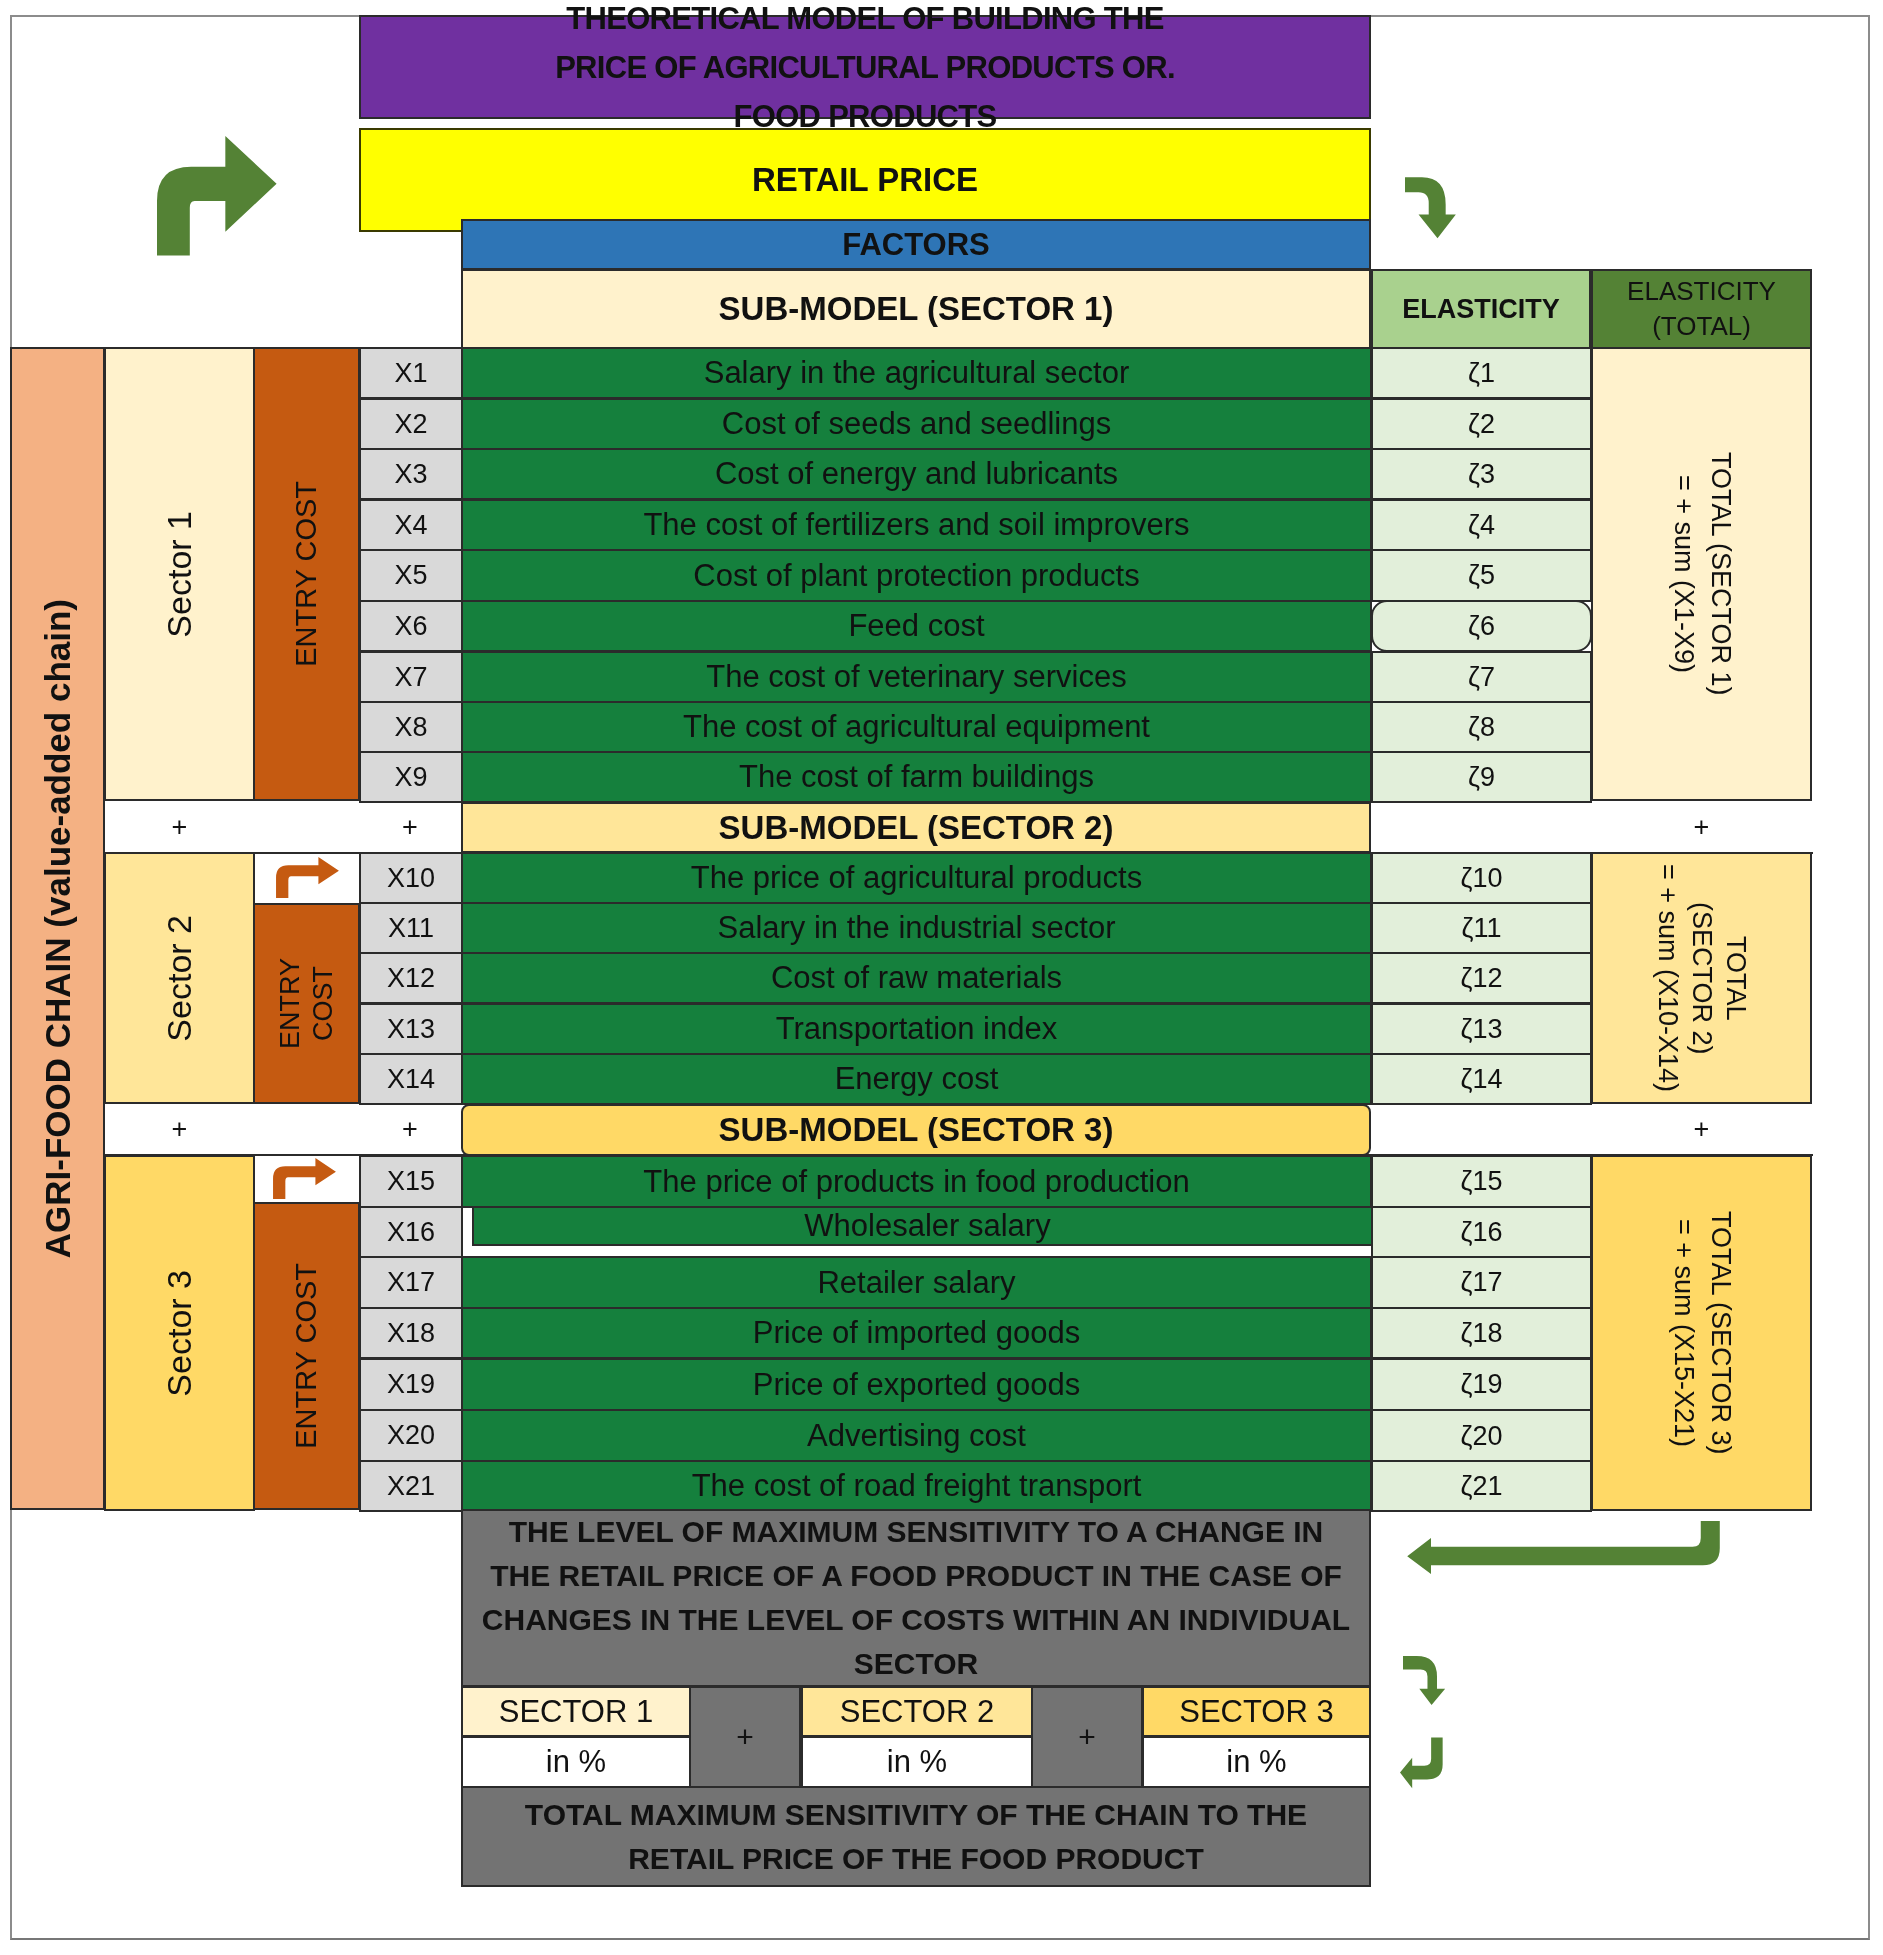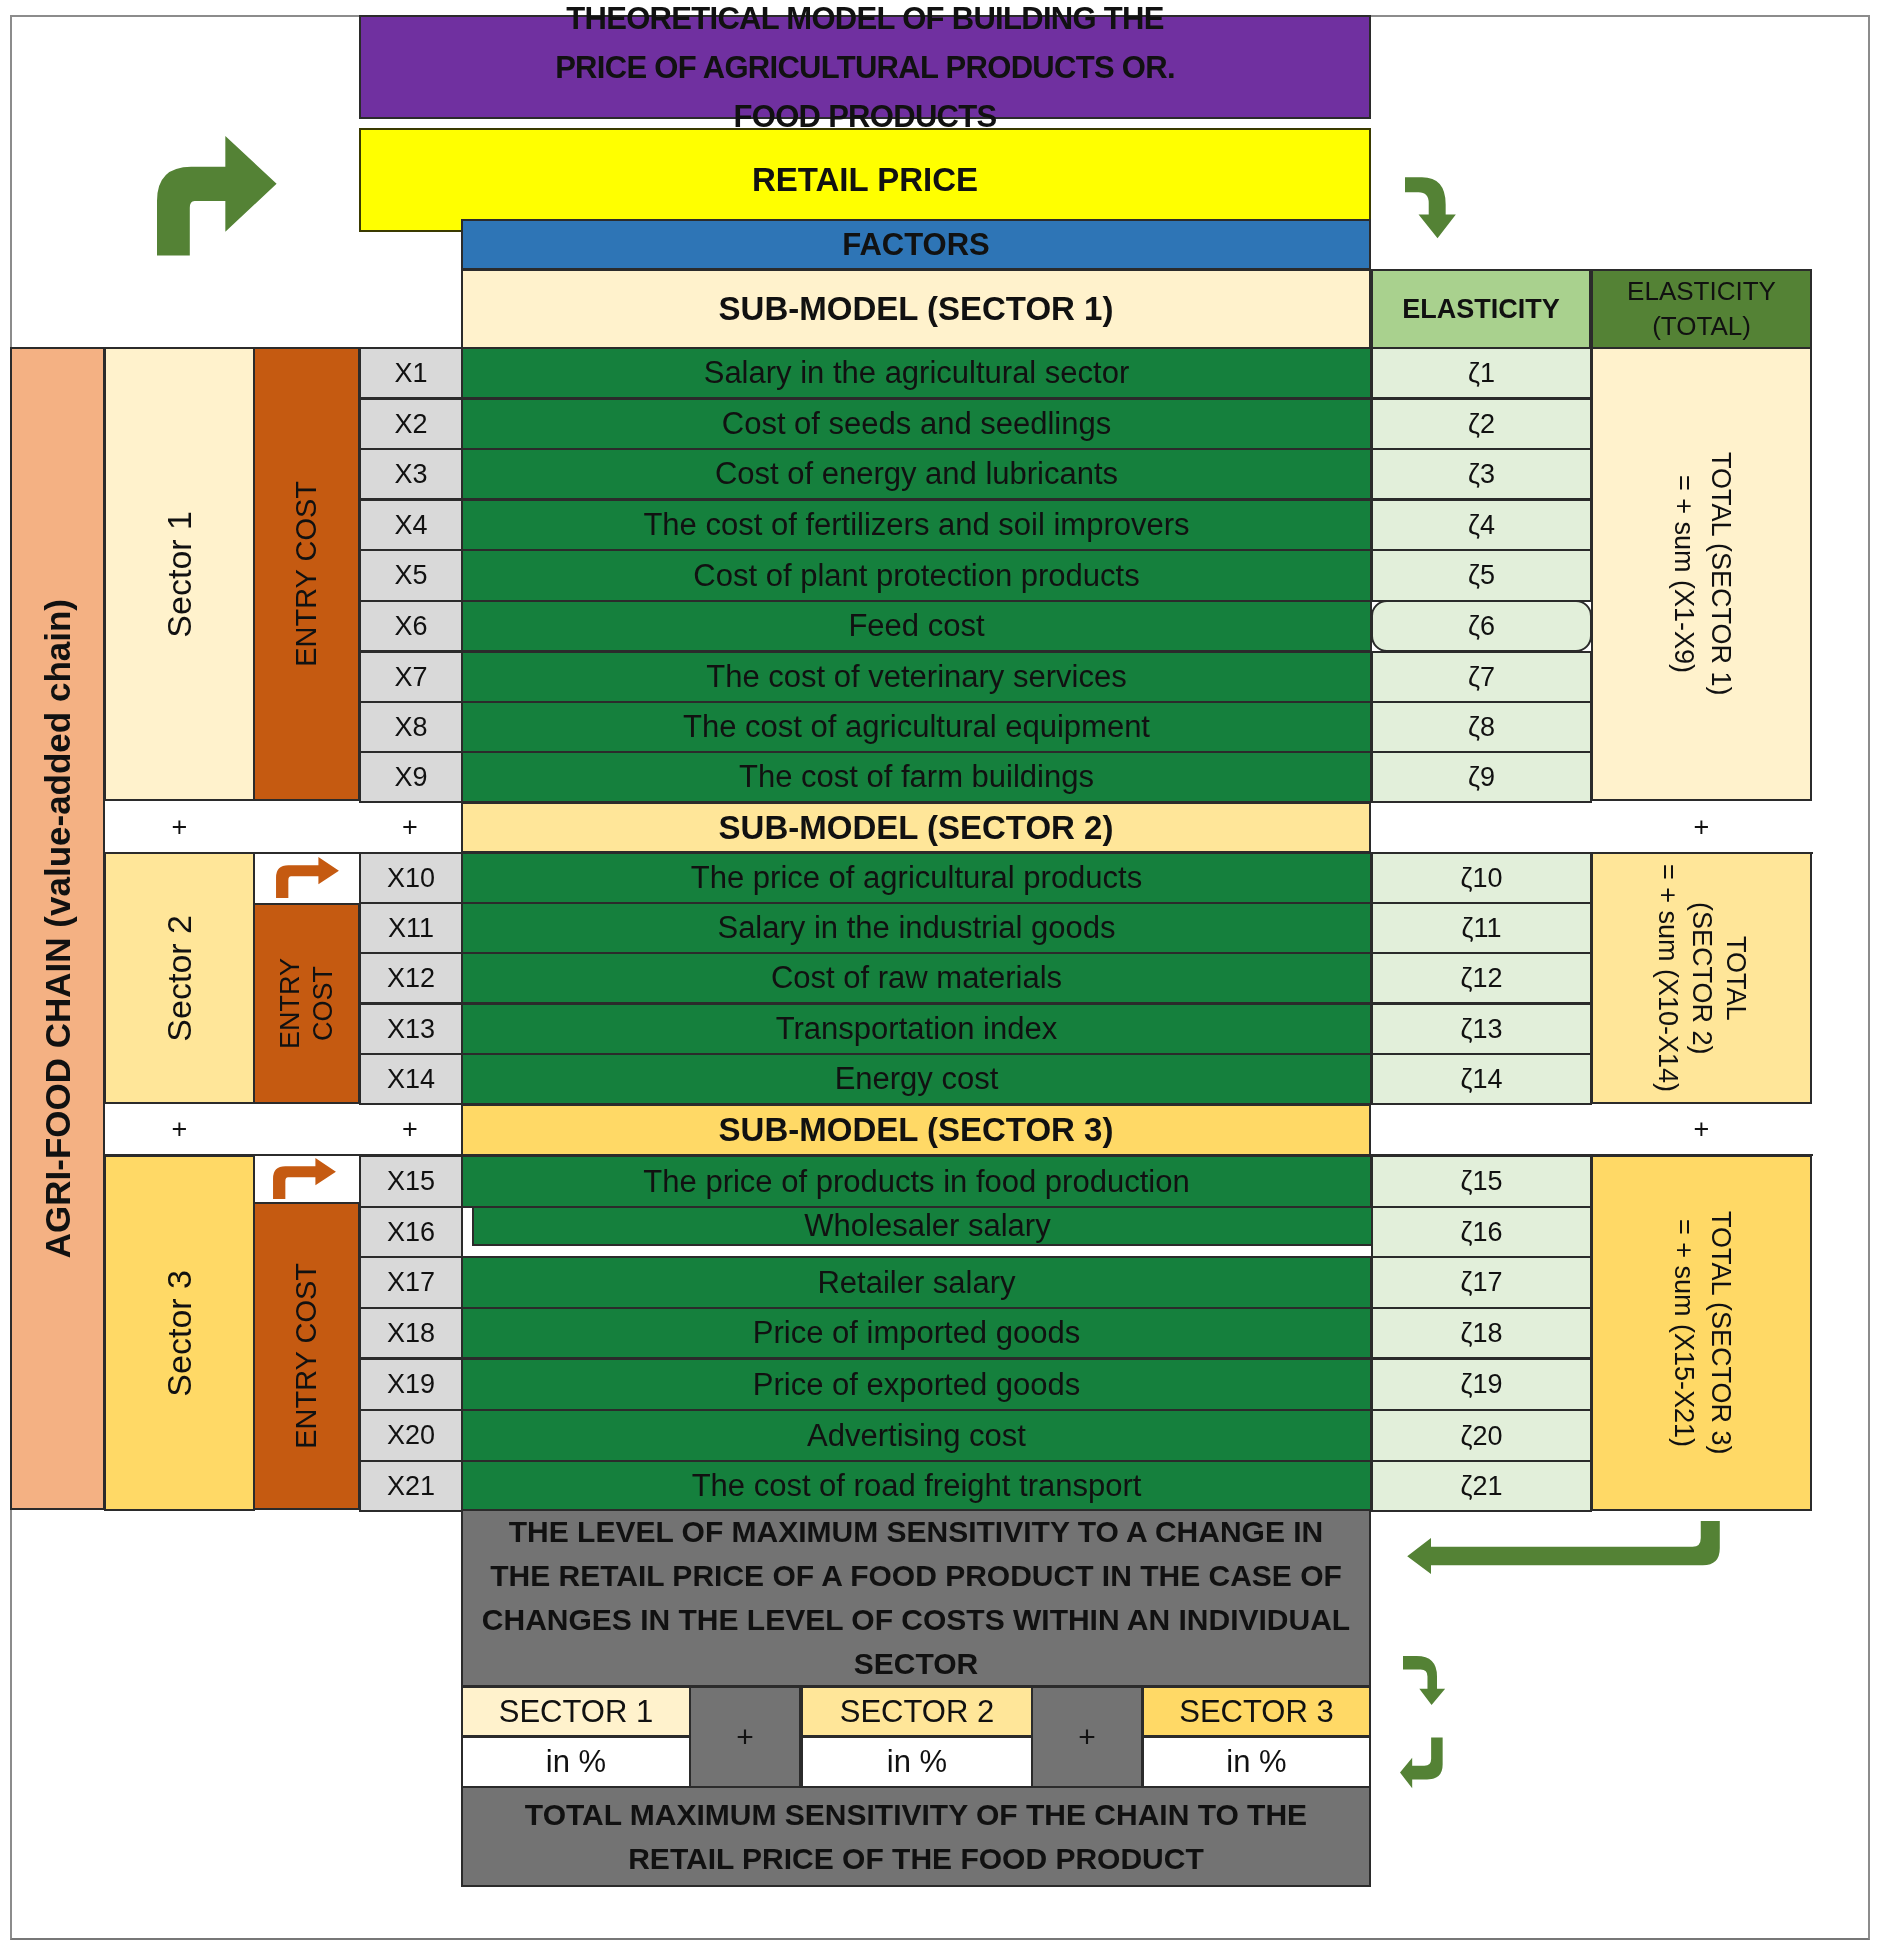--- a/index.html
+++ b/index.html
@@ -8,21 +8,21 @@
   .abs { position:absolute; box-sizing:border-box; }
   .frame { left:10.2px; top:15px; width:1860px; height:1925px; border:2.7px solid #8c8c8c; border-bottom-color:#777; }
   .cell { position:absolute; box-sizing:border-box; display:flex; align-items:center; justify-content:center; text-align:center; }
   .b { border:2px solid #2b2b2b; }
   .bold { font-weight:bold; }
   .title { background:#7030a0; color:#111; font-weight:bold; font-size:31px; line-height:49px; letter-spacing:-0.7px; }
   .retail { background:#ffff00; font-weight:bold; font-size:33px; border:2px solid #3a3a00; }
   .factors { background:#2e75b6; font-weight:bold; font-size:31px; }
   .sub1 { background:#fff2cc; font-weight:bold; font-size:33px; }
   .sub2 { background:#ffe699; font-weight:bold; font-size:33px; }
-  .sub3 { background:#ffd966; font-weight:bold; font-size:33px; }
+  .sub3 { background:#ffd966; font-weight:bold; font-size:33px;border-radius:8px; }
   .elas-h { background:#a9d18e; font-weight:bold; font-size:27px; }
   .elas-t { background:#548235; font-weight:normal; font-size:26px; line-height:35px; }
   .agri { background:#f4b183; }
   .s1 { background:#fff2cc; }
   .s2 { background:#ffe699; }
   .s3 { background:#ffd966; }
   .entry { background:#c55a11; }
   .xcell { background:#d9d9d9; font-size:27px; }
   .fcell { background:#15803d; font-size:31px; }
   .ecell { background:#e2efda; font-size:27px; }
@@ -202,21 +202,21 @@
     <div class="cell b fcell" style="left: 461px; top: 852px; width: 911px; height: 52px;">
       <span>The price of agricultural products</span>
     </div>
     <div class="cell b ecell" style="left: 1371px; top: 852px; width: 221px; height: 52px;">
       <span>ζ10</span>
     </div>
     <div class="cell b xcell" style="left: 359px; top: 902px; width: 104px; height: 52px;">
       <span>X11</span>
     </div>
     <div class="cell b fcell" style="left: 461px; top: 902px; width: 911px; height: 52px;">
-      <span>Salary in the industrial goods</span>
+      <span>Salary in the industrial sector</span>
     </div>
     <div class="cell b ecell" style="left: 1371px; top: 902px; width: 221px; height: 52px;">
       <span>ζ11</span>
     </div>
     <div class="cell b xcell" style="left: 359px; top: 952px; width: 104px; height: 52px;">
       <span>X12</span>
     </div>
     <div class="cell b fcell" style="left: 461px; top: 952px; width: 911px; height: 52px;">
       <span>Cost of raw materials</span>
     </div>

